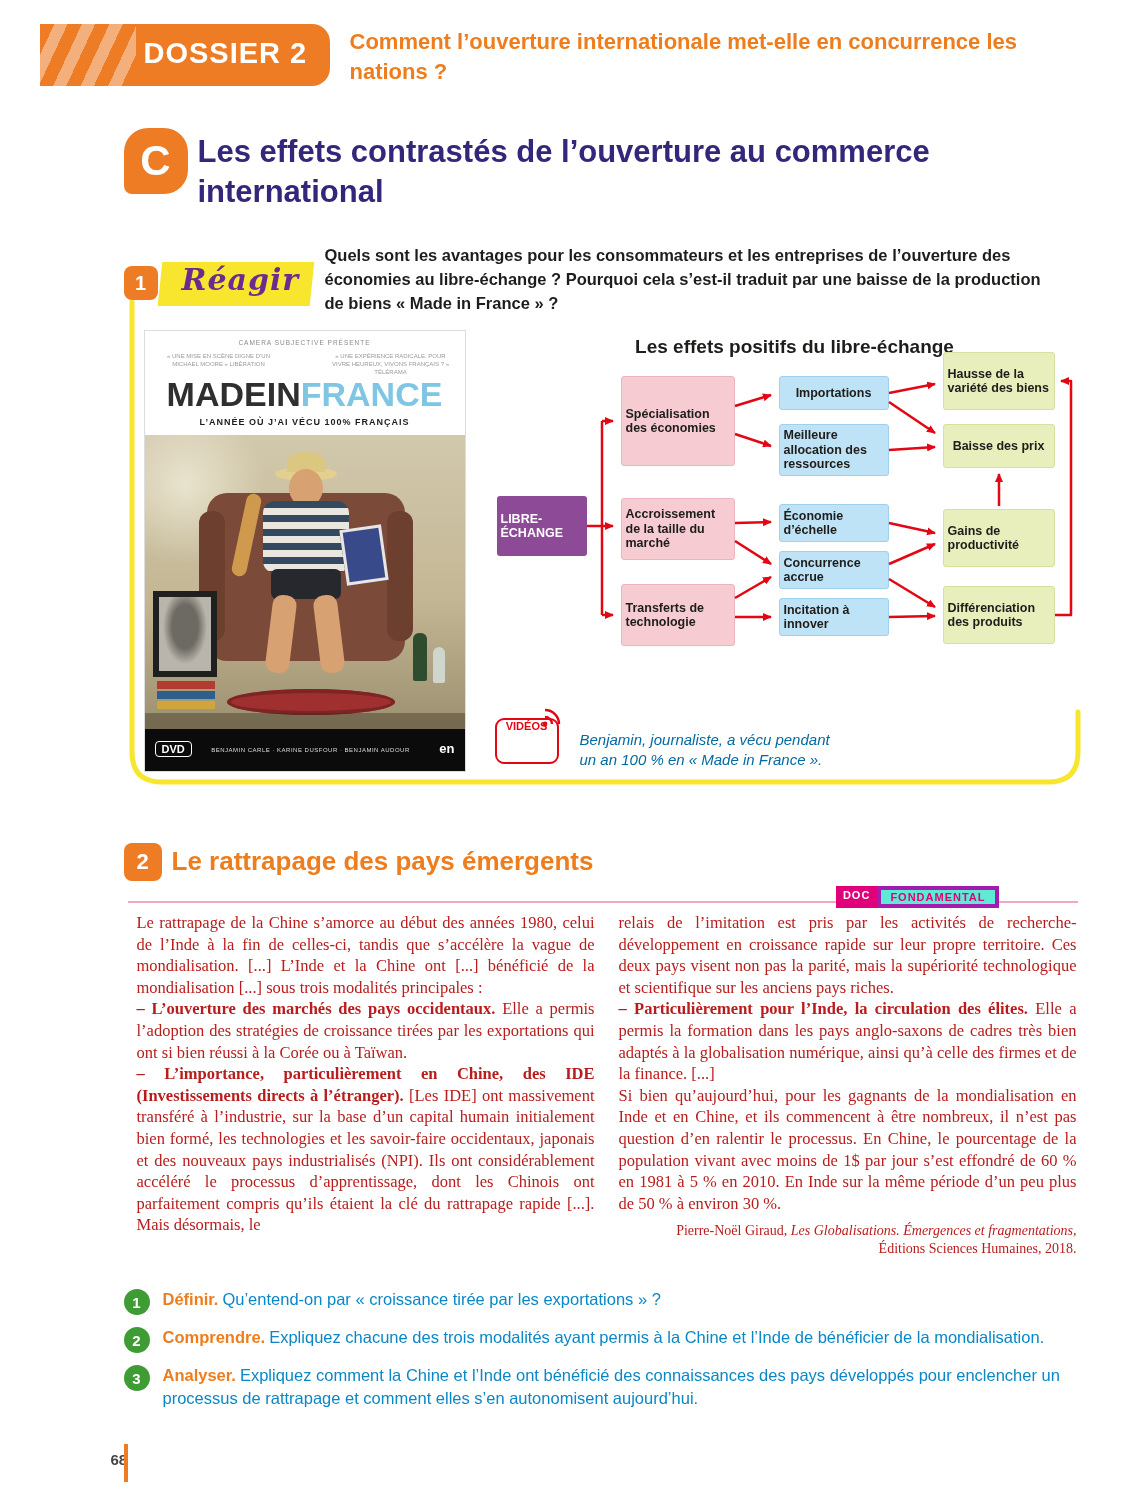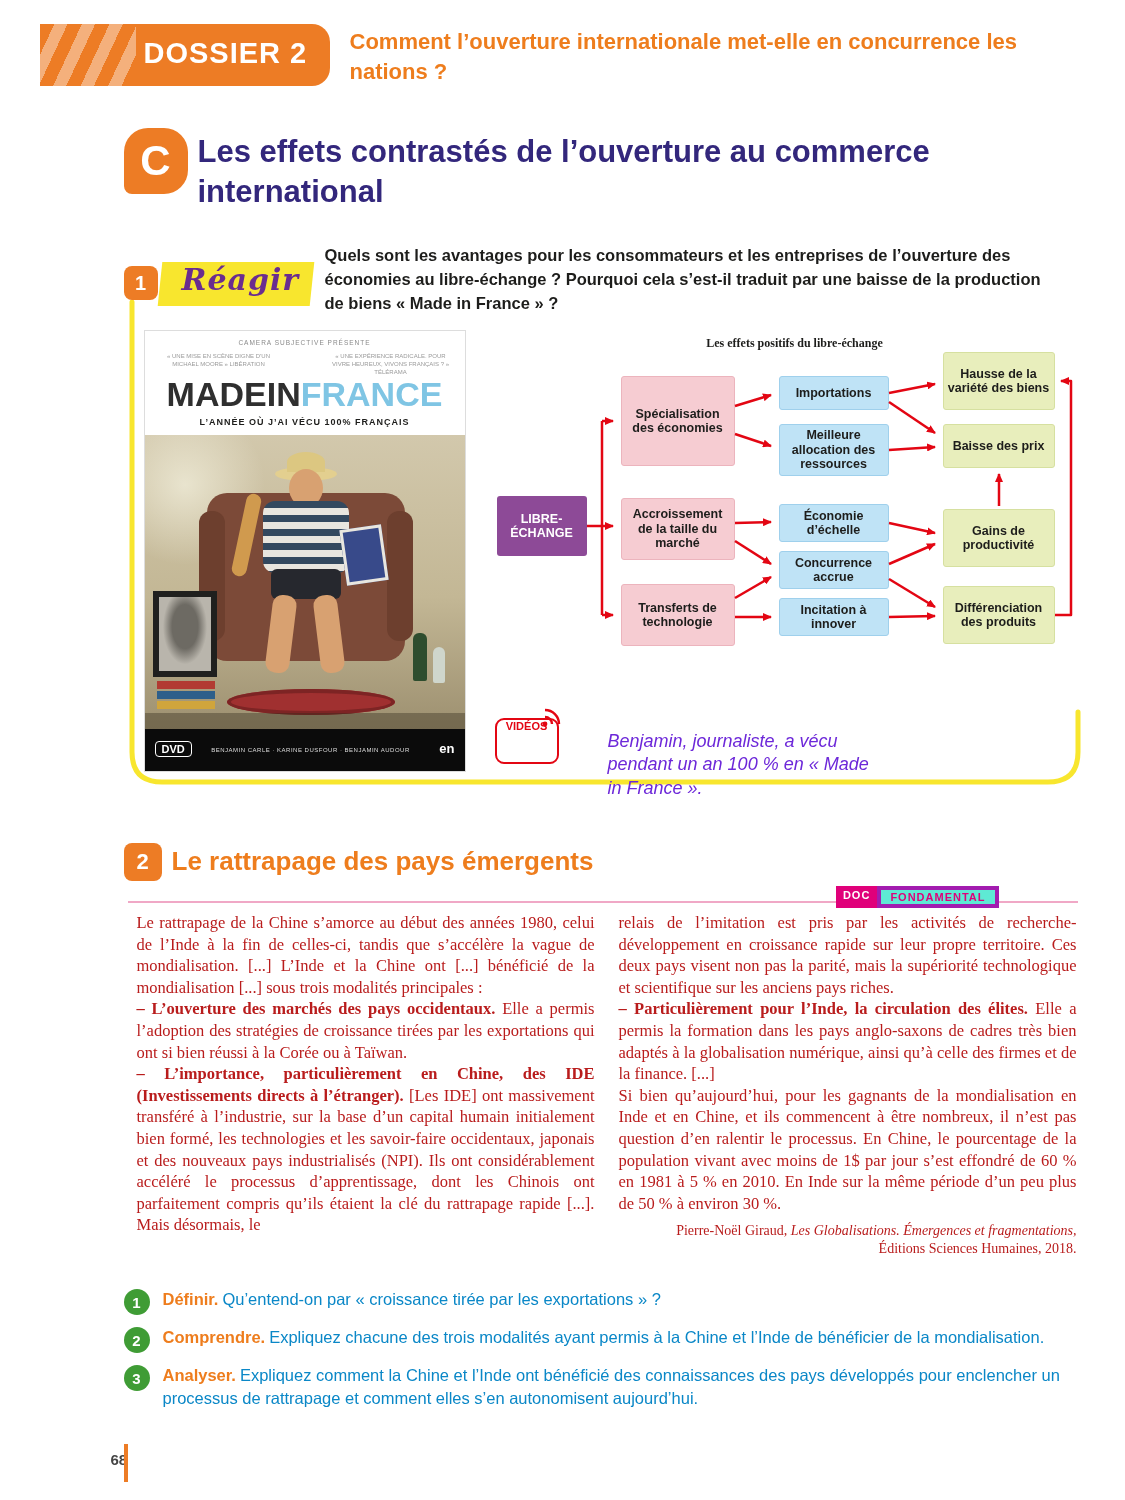--- a/index.html
+++ b/index.html
@@ -63,35 +63,35 @@
   .rug { position:absolute; left:82px; top:254px; width:168px; height:26px; background:#a03030; border-radius:50%;
       box-shadow:inset 0 0 0 4px #7d2424; }
   .floor-shadow { position:absolute; left:0; bottom:0; width:100%; height:16px; background:rgba(50,42,25,.38); }
   .credit-bar { position:absolute; left:0; top:398px; width:320px; height:42px; background:#0b0b0b; color:#fff; }
   .dvd-logo { position:absolute; left:10px; top:12px; border:1px solid #fff; border-radius:4px; padding:1px 6px; font-size:11px; font-weight:bold; }
   .credits { position:absolute; left:66px; top:18px; width:200px; text-align:center; font-size:6px; letter-spacing:.5px; color:#ddd; }
   .en-logo { position:absolute; right:10px; top:12px; font-size:13px; font-weight:bold; color:#fff; }
 
   
   .diagram { position:absolute; left:455px; top:336px; width:585px; height:330px; }
-  .diag-title { position:absolute; left:110px; top:0; width:380px; text-align:center; font-size:12px; font-weight:bold; color:#1d1d1b;font-family:Liberation Serif, serif; }
-  .db { position:absolute; display:flex; align-items:center; justify-content:center; text-align:center;
+  .diag-title { position:absolute; left:110px; top:0; width:380px; text-align:center; font-size:19px; font-weight:bold; color:#1d1d1b; }
+  .db { position:absolute; display:flex; align-items:center; justify-content:center; 
       font-size:12.5px; font-weight:bold; line-height:1.15; color:#1d1d1b; border-radius:3px; padding:2px 4px; z-index:1; }
   .db.pink  { background:#f6ccd2; border:1px solid #ecb4bd; }
   .db.blue  { background:#bfe3f6; border:1px solid #9fd0ec; }
   .db.green { background:#e8eebc; border:1px solid #d6e0a0; }
   .db.root  { background:#8d4a97; color:#fff; font-size:12.5px; }
   .diagram svg { position:absolute; left:0; top:0; z-index:2; pointer-events:none; }
 
   
   .videos-badge { position:absolute; left:455px; top:718px; width:64px; height:46px; border:2.5px solid #e30613;
       border-radius:9px; display:flex; align-items:flex-start; justify-content:center;
       color:#e30613; font-size:11px; font-weight:bold; }
   .signal-icon { position:absolute; right:-6px; top:-14px; }
-  .videos-caption { position:absolute; left:540px; top:730px; width:270px; font-style:italic; font-size:18px; color:#6d28d9; line-height:1.3;margin-left:28px; }
+  .videos-caption { position:absolute; left:540px; top:730px; width:270px; font-style:italic; font-size:15px; color:#0369a1; line-height:1.3; }
 
   
   .s2-title { position:absolute; left:132px; top:846px; color:#ee7d1d; font-size:26px; font-weight:bold; }
   .pink-rule { position:absolute; left:88px; top:901px; width:950px; height:2px; background:#f0a8c6; }
   .doc-badge { position:absolute; top:886px; right:87px; display:flex; z-index:2; font-size:11px; font-weight:bold; letter-spacing:1px; }
   .doc-badge .doc { background:#e0007a; color:#fff; padding:3px 7px; }
   .doc-badge .fond { background:#5eead4; color:#e0007a; border:4px solid #a21caf; padding:1px 9px; }
 
   
   .doccol { position:absolute; top:912px; width:458px; font-family:"Liberation Serif", serif;

